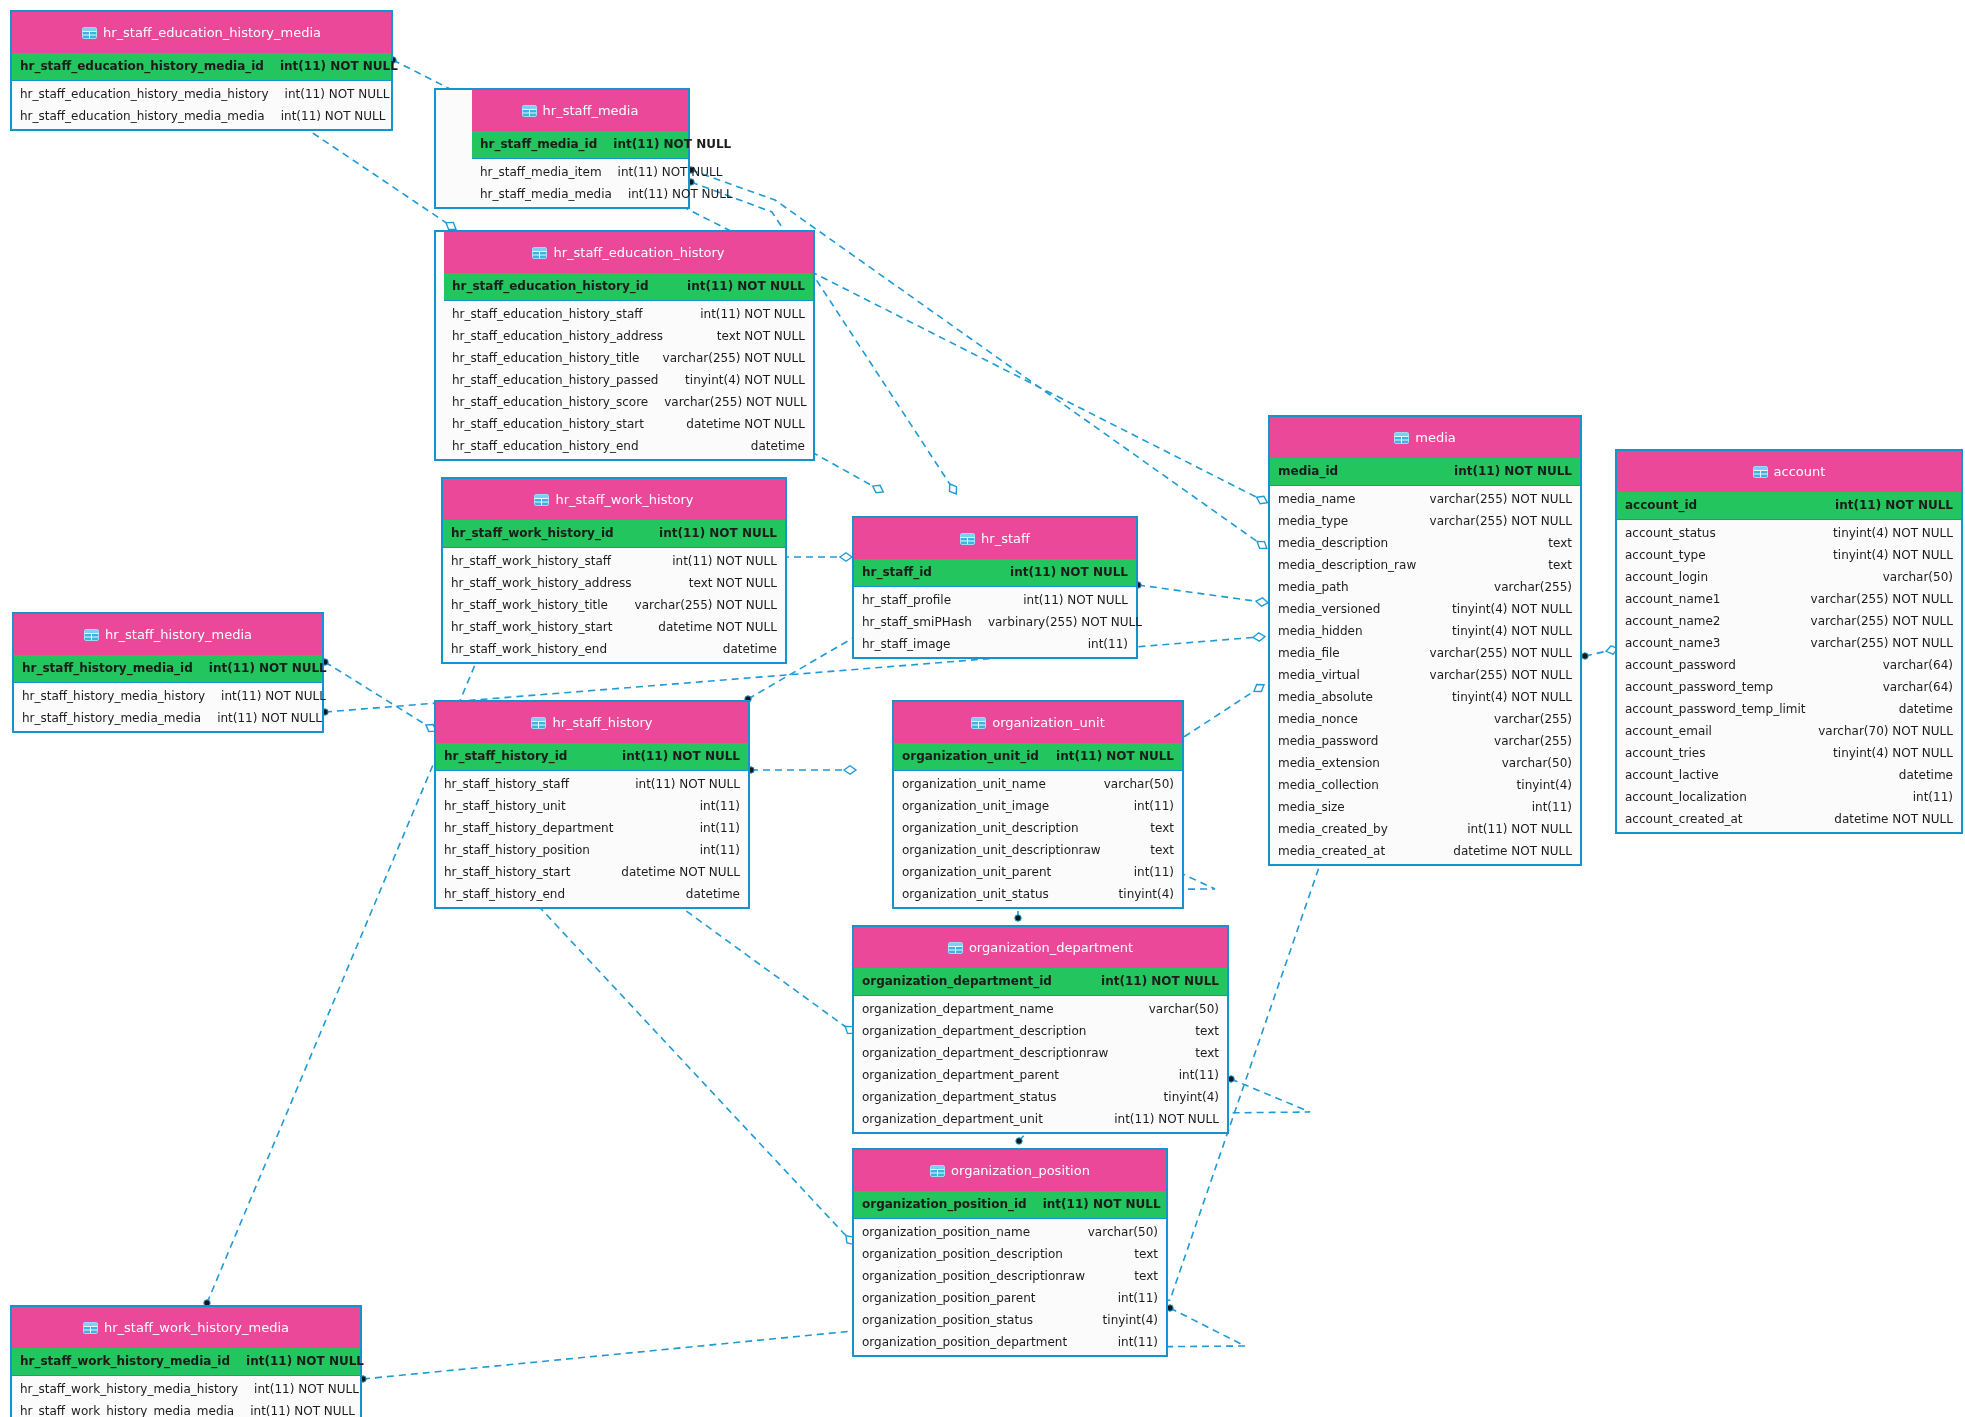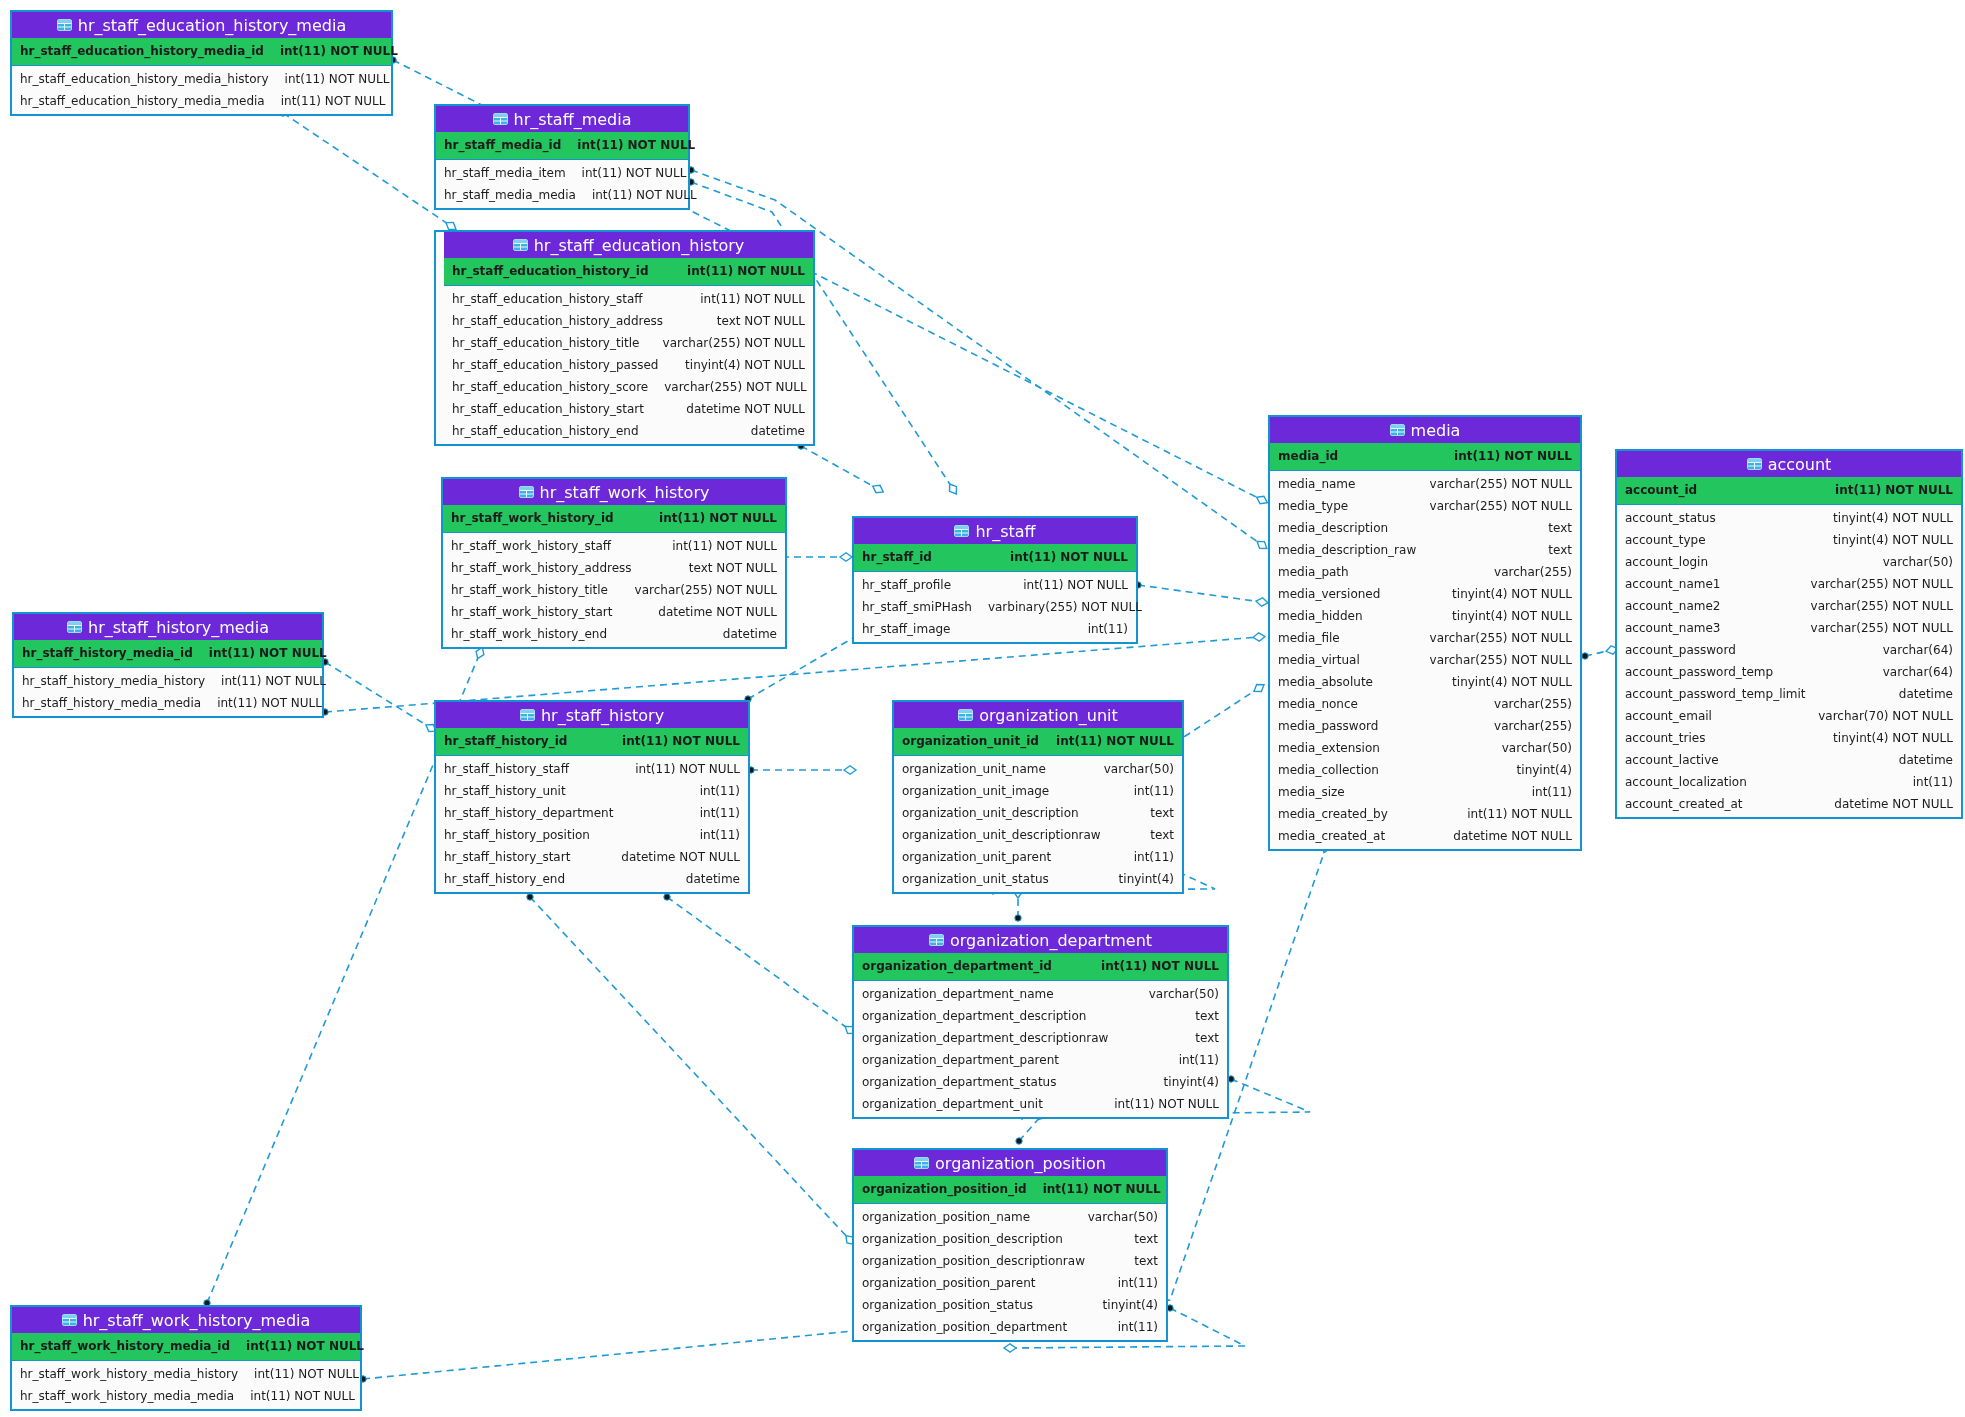--- a/index.html
+++ b/index.html
@@ -4,22 +4,22 @@
 <style>
   html,body{margin:0;padding:0;background:#ffffff;}
   #canvas{position:relative;width:1965px;height:1417px;background:#ffffff;overflow:hidden;
           font-family:"DejaVu Sans","Liberation Sans",sans-serif;}
   #edges{position:absolute;left:0;top:0;width:1965px;height:1417px;}
   .edge{fill:none;stroke:#1e9ad6;stroke-width:1.6;stroke-dasharray:7 5;}
   .edge-dot{fill:#14171a;stroke:#1e9ad6;stroke-width:1;}
   .edge-diamond{fill:#ffffff;stroke:#1e9ad6;stroke-width:1.4;}
   .table-node{position:absolute;box-sizing:border-box;border:2px solid #1493d1;background:#fbfbfb;
               font-size:12px;color:#1c1c1c;}
-  .tn-header{height:26px;background:#6d28d9;color:#ffffff;display:flex;align-items:center;
-             justify-content:center;gap:6px;font-size:16px;white-space:nowrap;overflow:hidden;}
+  .tn-header{height:41px;background:#ec4899;color:#ffffff;display:flex;align-items:center;
+             justify-content:center;gap:6px;font-size:13px;white-space:nowrap;overflow:hidden;}
   .tn-pk{display:flex;justify-content:space-between;align-items:center;line-height:27px;height:27px;
          padding:0 8px;font-weight:bold;background:#22c55e;border-bottom:1px solid #1493d1;white-space:nowrap;}
   .tn-rows{padding:2px 0 2px 0;}
   .tn-row{display:flex;justify-content:space-between;height:22px;line-height:22px;padding:0 8px;white-space:nowrap;}
   .col-name{margin-right:16px;}
   .col-type{margin-left:auto;text-align:right;}
   .tbl-icon{flex:0 0 auto;display:block;}
 </style>
 </head>
 <body>
@@ -157,21 +157,21 @@
         <div class="tn-row">
           <span class="col-name">hr_staff_education_history_media_history</span>
           <span class="col-type">int(11) NOT NULL</span>
         </div>
         <div class="tn-row">
           <span class="col-name">hr_staff_education_history_media_media</span>
           <span class="col-type">int(11) NOT NULL</span>
         </div>
       </div>
     </div>
-    <div class="table-node" style="left: 434px; top: 104px; width: 256px;">
+    <div class="table-node" style="left: 434px; top: 88px; width: 256px; padding-left: 36px;">
       <div class="tn-header">
         <svg class="tbl-icon" width="15" height="12" viewBox="0 0 15 12">
           <rect x="0.5" y="0.5" width="14" height="11" rx="1.5" fill="#3db1e4" stroke="#9adcf5"></rect>
           <rect x="1" y="1" width="13" height="3" fill="#7fd0f0"></rect>
           <line x1="0.5" y1="4.5" x2="14.5" y2="4.5" stroke="#e8f7fe" stroke-width="1"></line>
           <line x1="7.5" y1="4.5" x2="7.5" y2="11" stroke="#e8f7fe" stroke-width="1"></line>
           <line x1="0.5" y1="8" x2="14.5" y2="8" stroke="#e8f7fe" stroke-width="1"></line>
         </svg>
         <span>hr_staff_media</span>
       </div>

